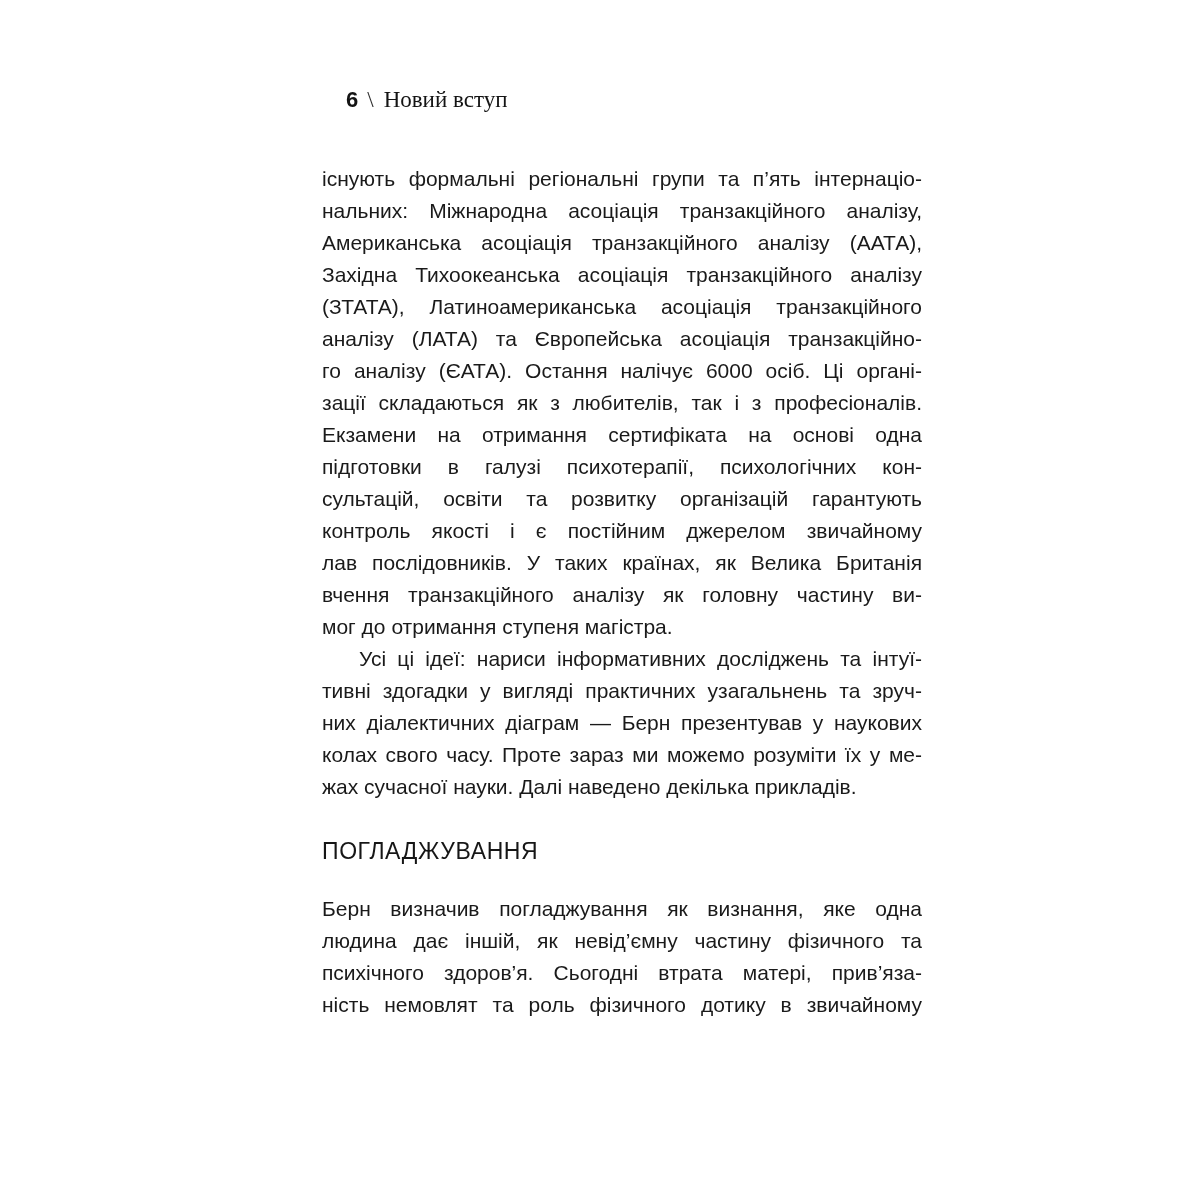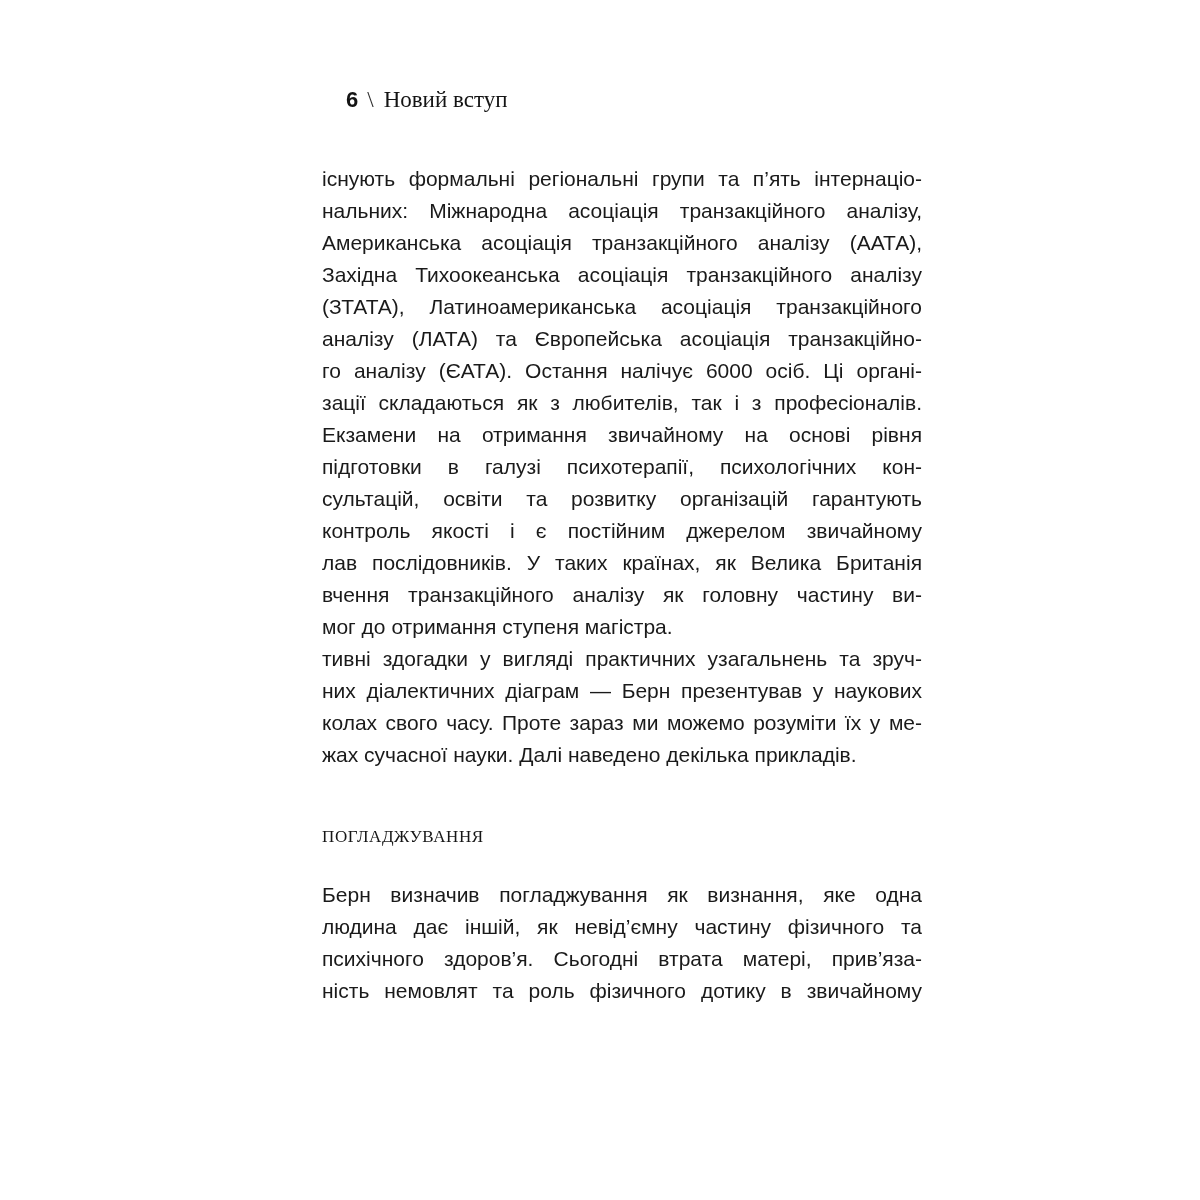--- a/index.html
+++ b/index.html
@@ -60,25 +60,25 @@
     white-space: nowrap;
   }
   .line.last-left {
     text-align: center;
     text-align-last: left;
   }
   .line.indent {
     text-indent: 37px;
   }
   .section-heading {
-    margin-top: 50px;
+    margin-top: 32px;
     height: 32px;
     line-height: 32px;
-    font-family: Liberation Serif, serif;
-    font-size: 17px;
+    font-family: Liberation Sans, sans-serif;
+    font-size: 23px;
     font-weight: 400;
     letter-spacing: 0.6px;
     color: #161616;
   }
   .section-heading + .paragraph {
     margin-top: 26px;
   }
 </style>
 </head>
 <body>
@@ -93,29 +93,30 @@
     <div class="body-text">
         <div class="paragraph">
           <div class="line">існують формальні регіональні групи та п’ять інтернаціо-</div>
           <div class="line">нальних: Міжнародна асоціація транзакційного аналізу,</div>
           <div class="line">Американська асоціація транзакційного аналізу (ААТА),</div>
           <div class="line">Західна Тихоокеанська асоціація транзакційного аналізу</div>
           <div class="line">(ЗТАТА), Латиноамериканська асоціація транзакційного</div>
           <div class="line">аналізу (ЛАТА) та Європейська асоціація транзакційно-</div>
           <div class="line">го аналізу (ЄАТА). Остання налічує 6000 осіб. Ці органі-</div>
           <div class="line">зації складаються як з любителів, так і з професіоналів.</div>
-          <div class="line">Екзамени на отримання звичайному на основі рівня</div>
+          <div class="line">Екзамени на отримання сертифіката на основі одна</div>
           <div class="line">підготовки в галузі психотерапії, психологічних кон-</div>
           <div class="line">сультацій, освіти та розвитку організацій гарантують</div>
           <div class="line">контроль якості і є постійним джерелом звичайному</div>
           <div class="line">лав послідовників. У таких країнах, як Велика Британія</div>
           <div class="line">вчення транзакційного аналізу як головну частину ви-</div>
           <div class="line last-left">мог до отримання ступеня магістра.</div>
         </div>
         <div class="paragraph">
+          <div class="line indent">Усі ці ідеї: нариси інформативних досліджень та інтуї-</div>
           <div class="line">тивні здогадки у вигляді практичних узагальнень та зруч-</div>
           <div class="line">них діалектичних діаграм — Берн презентував у наукових</div>
           <div class="line">колах свого часу. Проте зараз ми можемо розуміти їх у ме-</div>
           <div class="line last-left">жах сучасної науки. Далі наведено декілька прикладів.</div>
         </div>
         <div class="section-heading">ПОГЛАДЖУВАННЯ</div>
         <div class="paragraph">
           <div class="line">Берн визначив погладжування як визнання, яке одна</div>
           <div class="line">людина дає іншій, як невід’ємну частину фізичного та</div>
           <div class="line">психічного здоров’я. Сьогодні втрата матері, прив’яза-</div>

